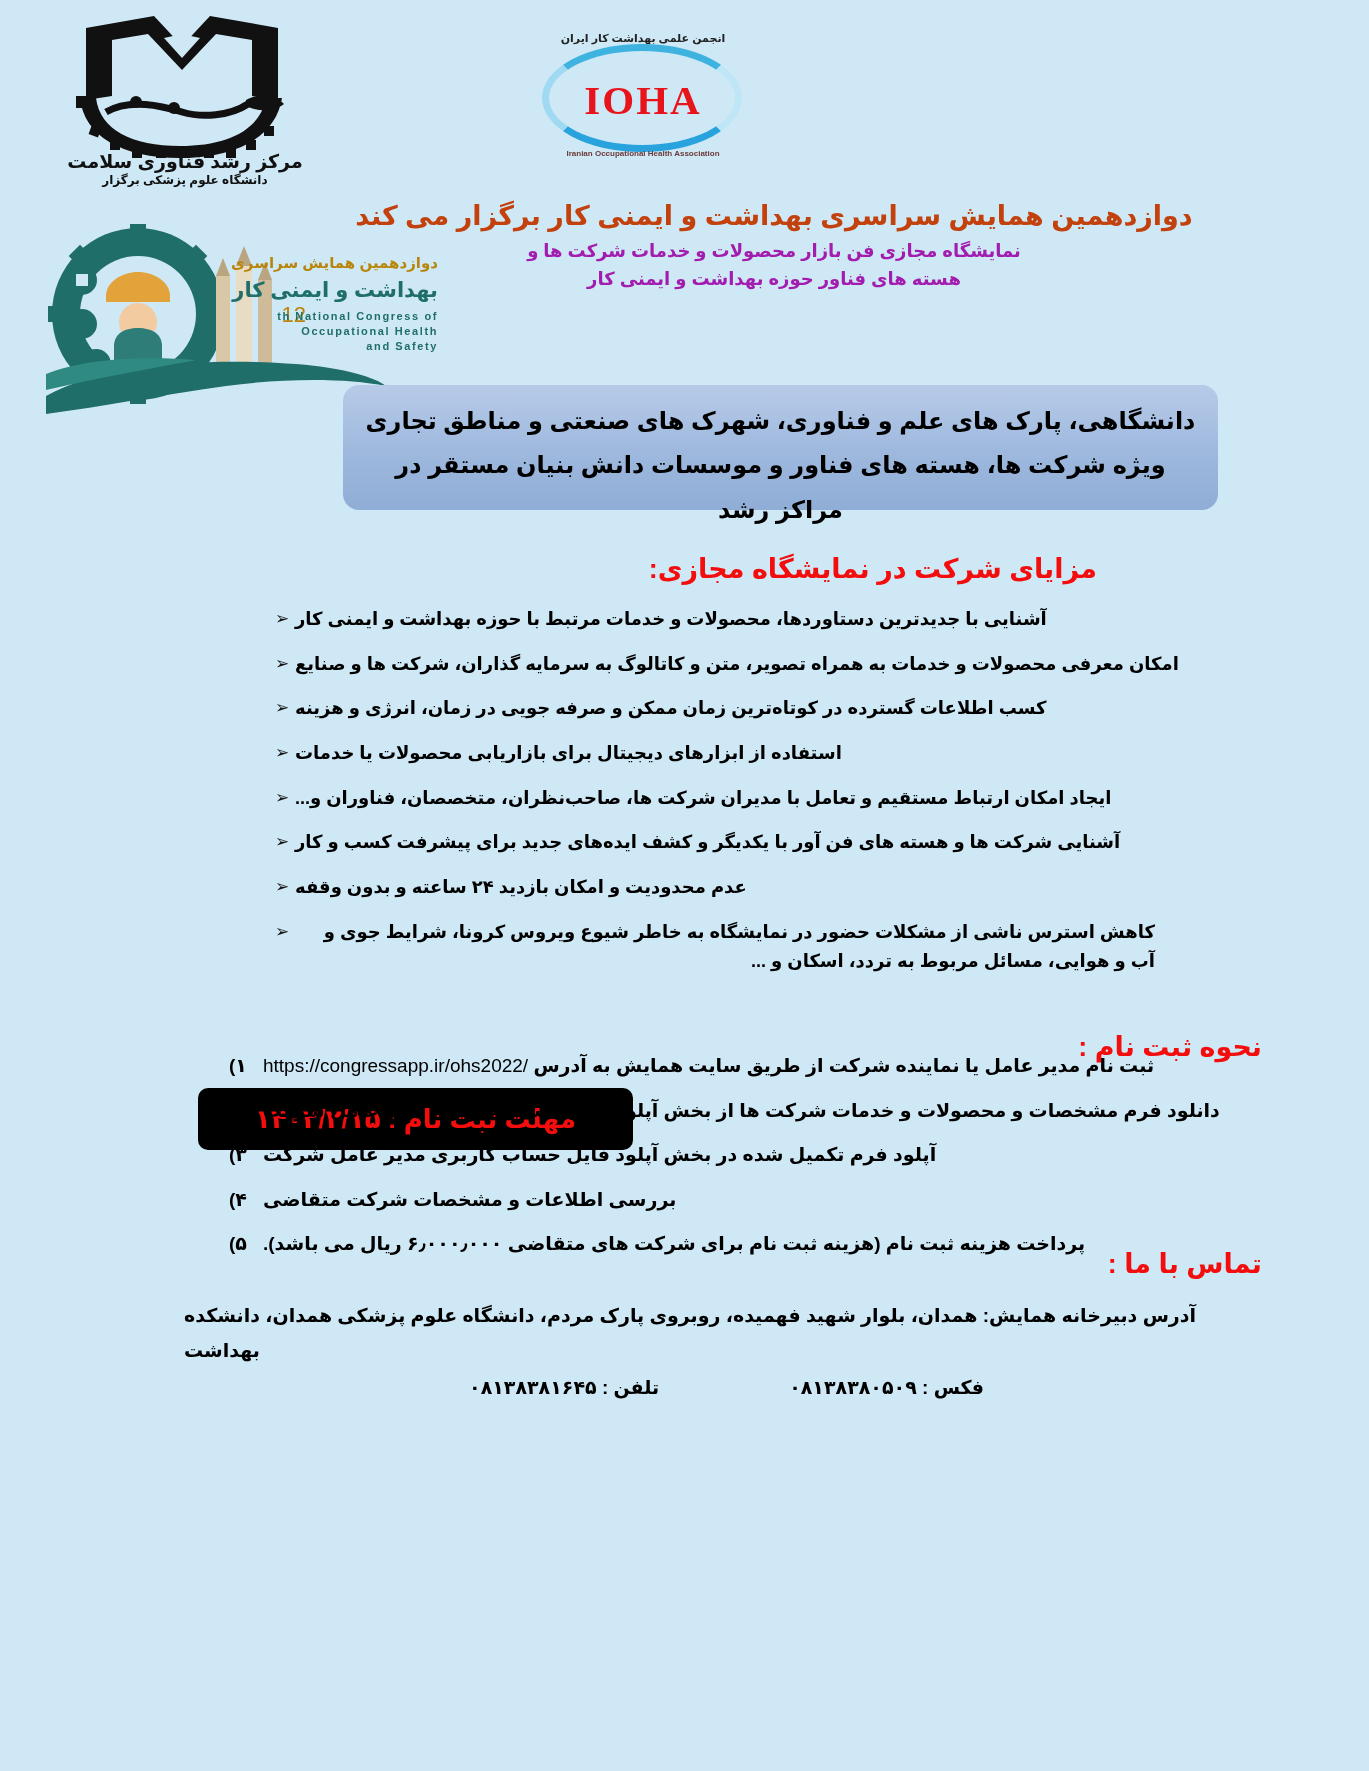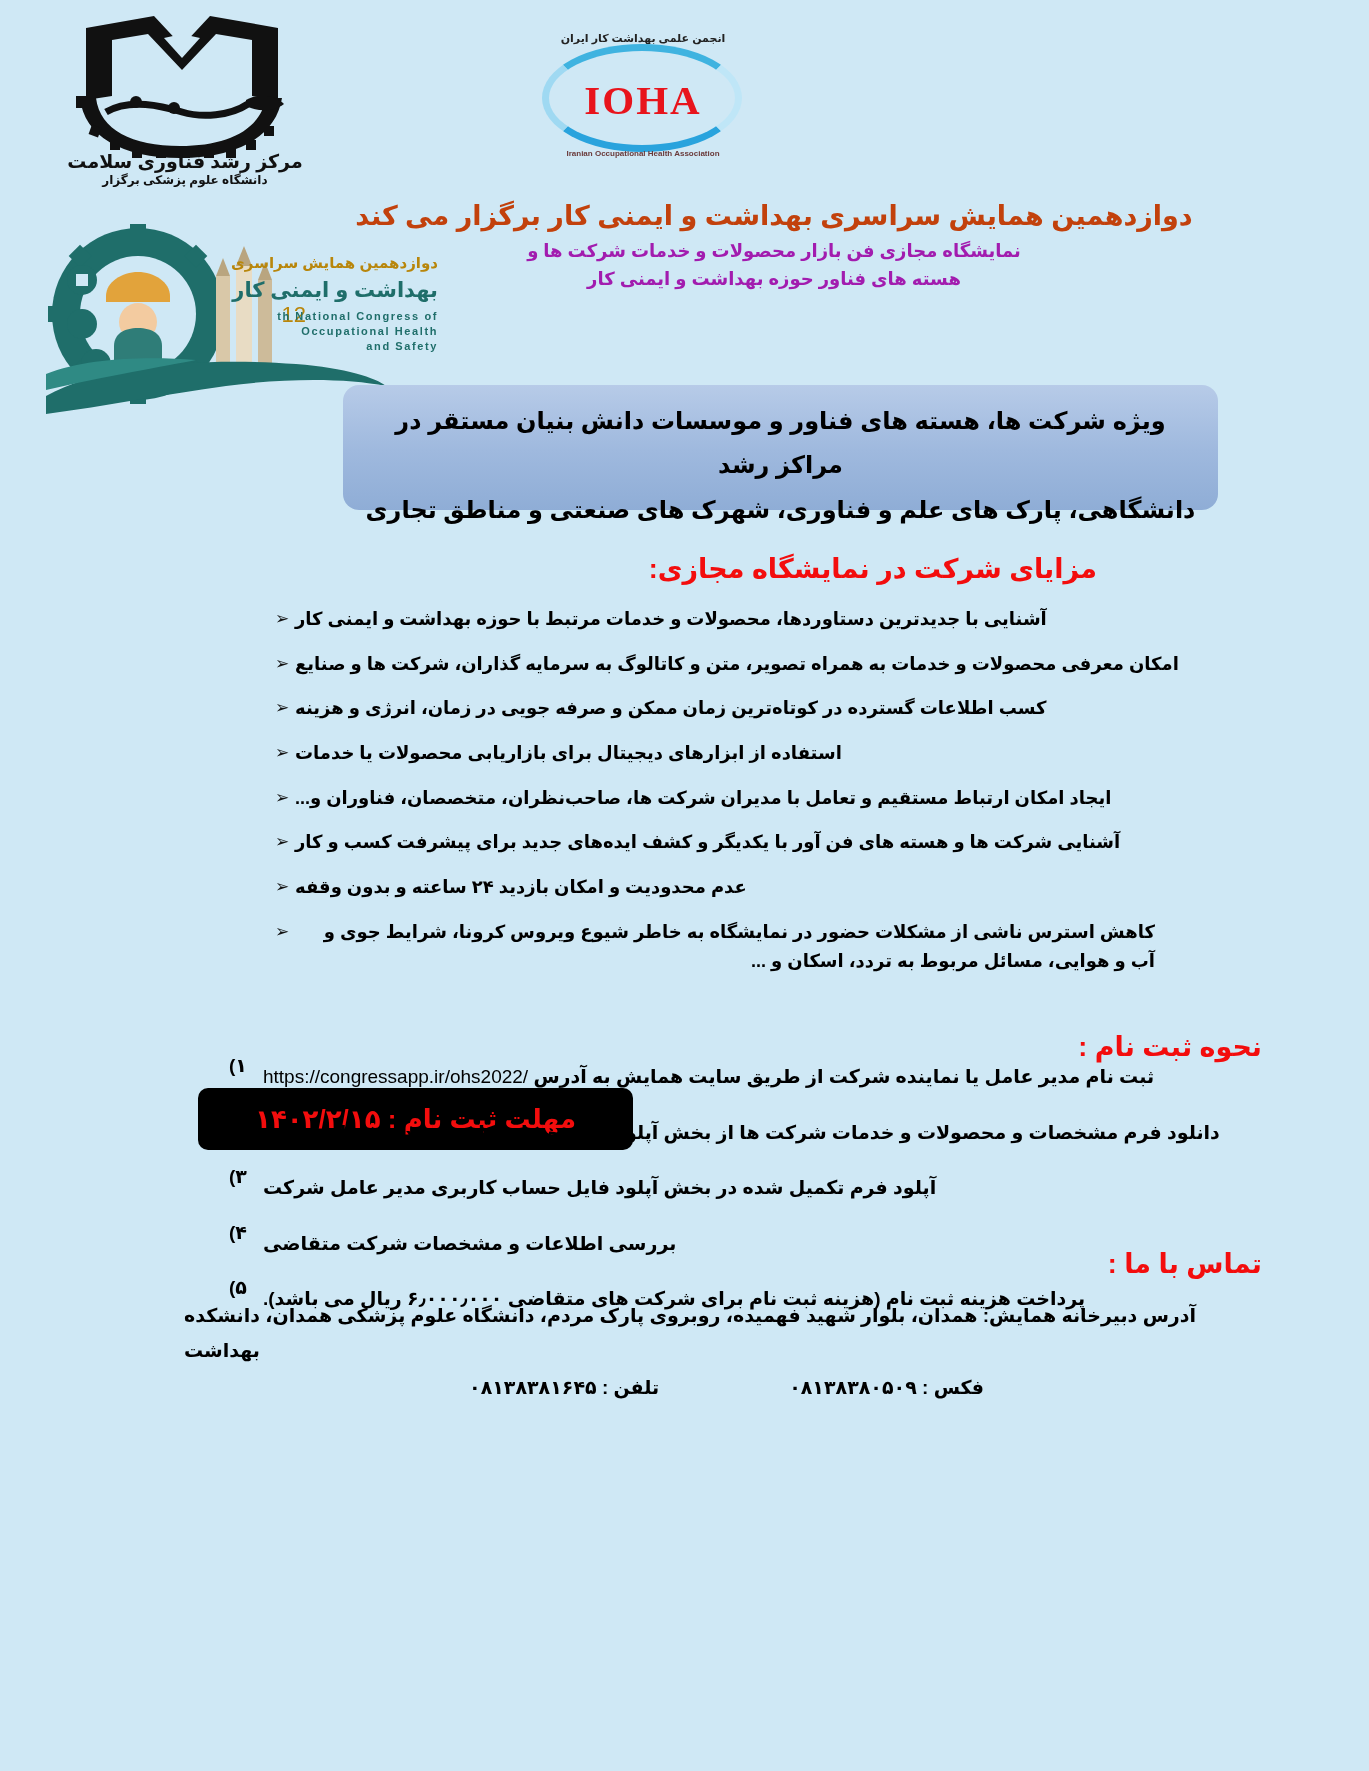--- a/index.html
+++ b/index.html
@@ -320,21 +320,20 @@
     line-height: 1.5;
     padding-left: 10px;
     box-sizing: border-box;
   }
   .step-text {
     font-size: 19px;
     font-weight: bold;
     color: #000;
     line-height: 1.5;
     text-align: right;
-    margin-top: 11px;
   }
   .url-ltr {
     direction: ltr;
     unicode-bidi: embed;
     display: inline-block;
     font-family: "Liberation Sans", "DejaVu Sans", sans-serif;
     font-weight: normal;
     font-size: 19px;
   }
 
@@ -459,22 +458,22 @@
     </svg>
   </div>
 
   <div class="headline-block">
     <div class="hl-black">دوازدهمین همایش سراسری بهداشت و ایمنی کار برگزار می کند</div>
     <div class="hl-red">نمایشگاه مجازی فن بازار محصولات و خدمات شرکت ها و</div>
     <div class="hl-red">هسته های فناور حوزه بهداشت و ایمنی کار</div>
   </div>
 
   <div class="blue-box">
+    <div class="bb-line">دانشگاهی، پارک های علم و فناوری، شهرک های صنعتی و مناطق تجاری</div>
     <div class="bb-line">ویژه شرکت ها، هسته های فناور و موسسات دانش بنیان مستقر در مراکز رشد</div>
-    <div class="bb-line">دانشگاهی، پارک های علم و فناوری، شهرک های صنعتی و مناطق تجاری</div>
   </div>
 
   <div class="sec-head" id="head-benefits">مزایای شرکت در نمایشگاه مجازی:</div>
 
   <div class="benefits">
     <div class="benefit-row">
       <div class="benefit-text">آشنایی با جدیدترین دستاوردها، محصولات و خدمات مرتبط با حوزه بهداشت و ایمنی کار</div>
       <div class="bullet-arrow">➢</div>
     </div>
     <div class="benefit-row">

